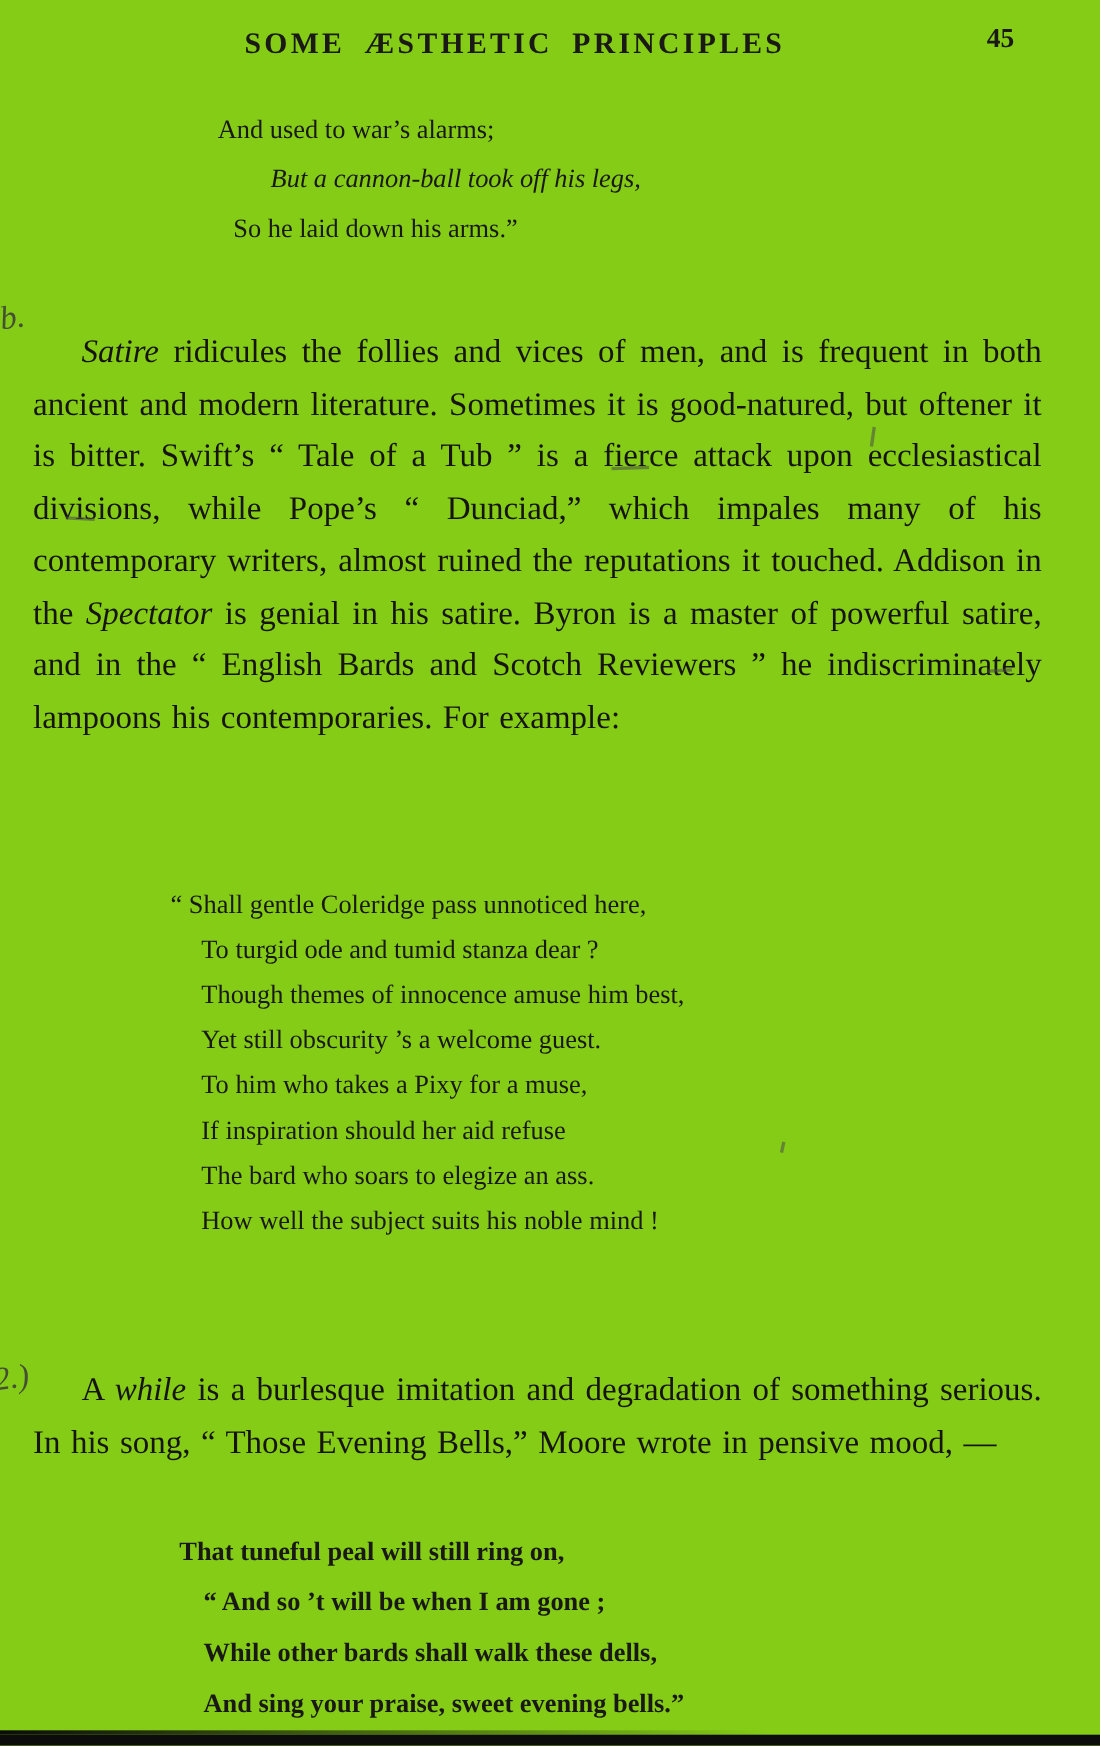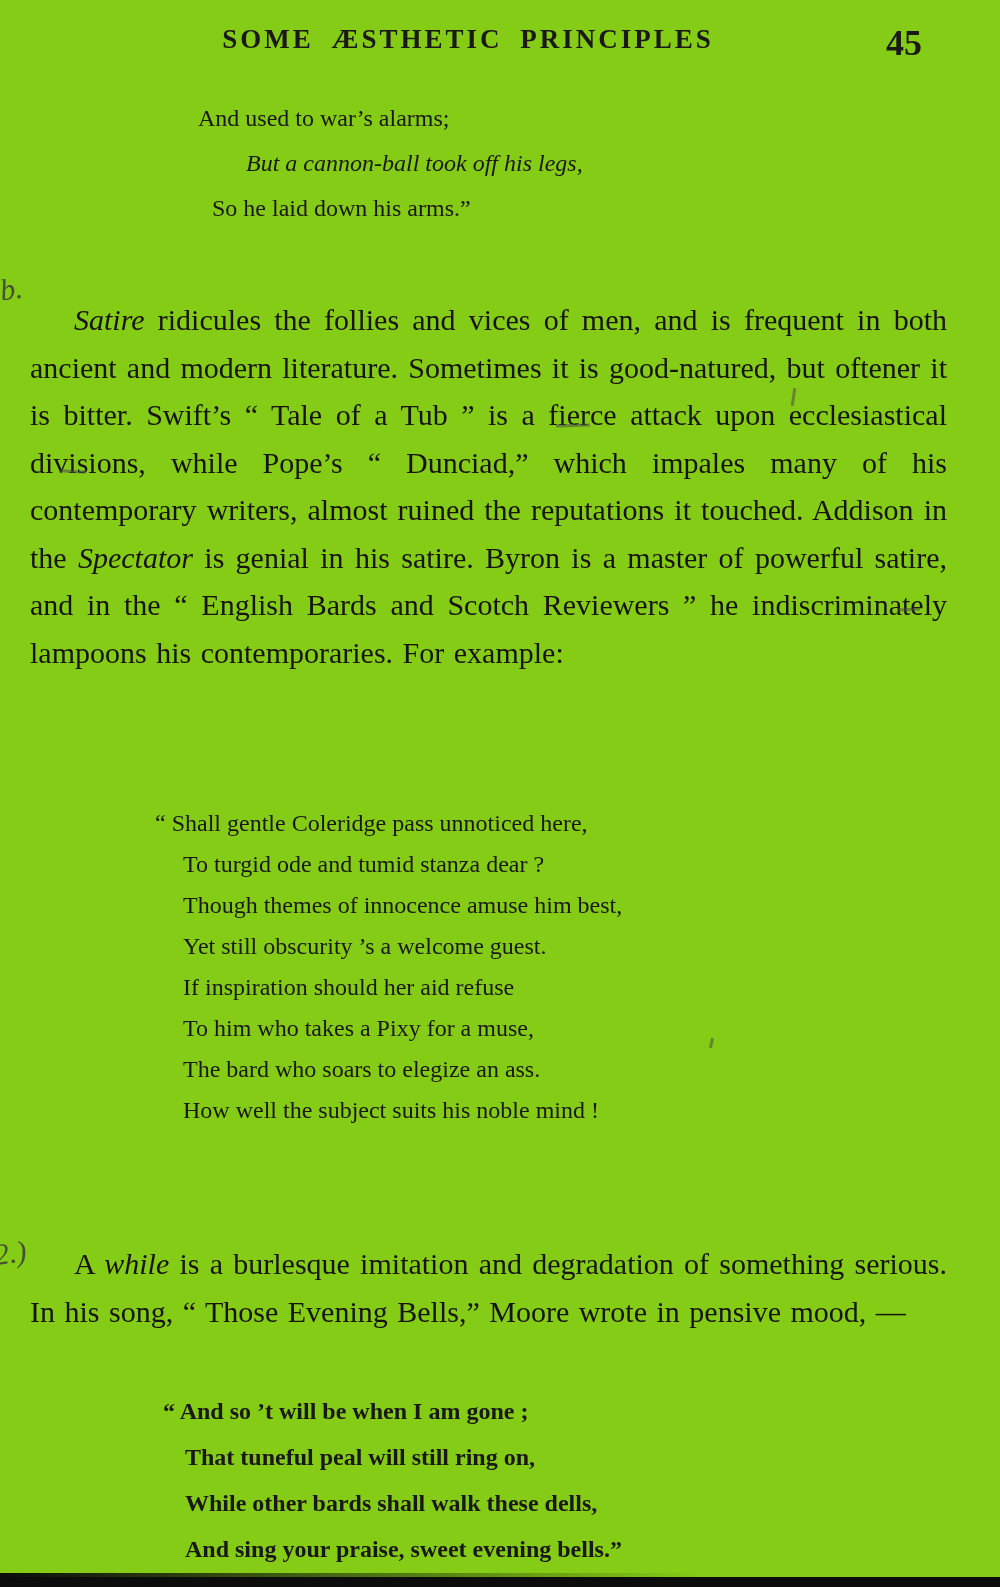--- a/index.html
+++ b/index.html
@@ -19,21 +19,21 @@
 
   
   .header{position:absolute;top:24px;left:0;width:100%;height:40px;}
   .running-title{
     position:absolute;left:468px;transform:translateX(-50%);
     font-size:27px;font-weight:bold;letter-spacing:3px;word-spacing:8px;
     white-space:nowrap;color:#1b1916;
   }
   .page-number{
     position:absolute;right:78px;top:-2px;
-    font-size:36px;font-weight:bold;color:#1b1916;
+    font-size:25px;font-weight:bold;color:#1b1916;
   }
 
   
   .verse{position:absolute;font-size:24px;color:#1a1815;}
   .verse .vline{white-space:nowrap;}
 
   .verse1{top:96px;left:198px;line-height:45px;}
   .verse1 .vline:nth-child(2){margin-left:48px;font-style:italic;}
   .verse1 .vline:nth-child(3){margin-left:14px;}
   .verse1 .vline:nth-child(4){margin-left:46px;}
@@ -101,33 +101,33 @@
 
   <div class="annotation annot1">b.</div>
 
   <p class="body-para para1"><span class="italic">Satire</span><span> ridicules the follies and vices of men, and is frequent in both ancient and modern literature. Sometimes it is good-natured, but oftener it is bitter. Swift’s “ Tale of a Tub ” is a fierce attack upon ecclesiastical divisions, while Pope’s “ Dunciad,” which impales many of his contemporary writers, almost ruined the reputations it touched. Addison in the </span><span class="italic">Spectator</span><span> is genial in his satire. Byron is a master of powerful satire, and in the “ English Bards and Scotch Reviewers ” he indiscriminately lampoons his contemporaries. For example:</span></p>
 
   <div class="verse verse2">
     <div class="vline">“ Shall gentle Coleridge pass unnoticed here,</div>
     <div class="vline">To turgid ode and tumid stanza dear ?</div>
     <div class="vline">Though themes of innocence amuse him best,</div>
     <div class="vline">Yet still obscurity ’s a welcome guest.</div>
+    <div class="vline">To him who takes a Pixy for a muse,</div>
     <div class="vline">If inspiration should her aid refuse</div>
-    <div class="vline">To him who takes a Pixy for a muse,</div>
     <div class="vline">The bard who soars to elegize an ass.</div>
     <div class="vline">How well the subject suits his noble mind !</div>
   </div>
 
   <div class="annotation annot2">2.)</div>
 
   <p class="body-para para2"><span>A </span><span class="italic">while</span><span> is a burlesque imitation and degradation of something serious. In his song, “ Those Evening Bells,” Moore wrote in pensive mood, —</span></p>
 
   <div class="verse verse3">
+    <div class="vline">That tuneful peal will still ring on,</div>
     <div class="vline">“ And so ’t will be when I am gone ;</div>
-    <div class="vline">That tuneful peal will still ring on,</div>
     <div class="vline">While other bards shall walk these dells,</div>
     <div class="vline">And sing your praise, sweet evening bells.”</div>
   </div>
 
   <div class="pencil-mark mark-oftener"></div>
   <div class="pencil-mark mark-tale"></div>
   <div class="pencil-mark mark-bitter"></div>
   <div class="pencil-mark mark-genial"></div>
   <div class="pencil-mark mark-surpass"></div>
 

